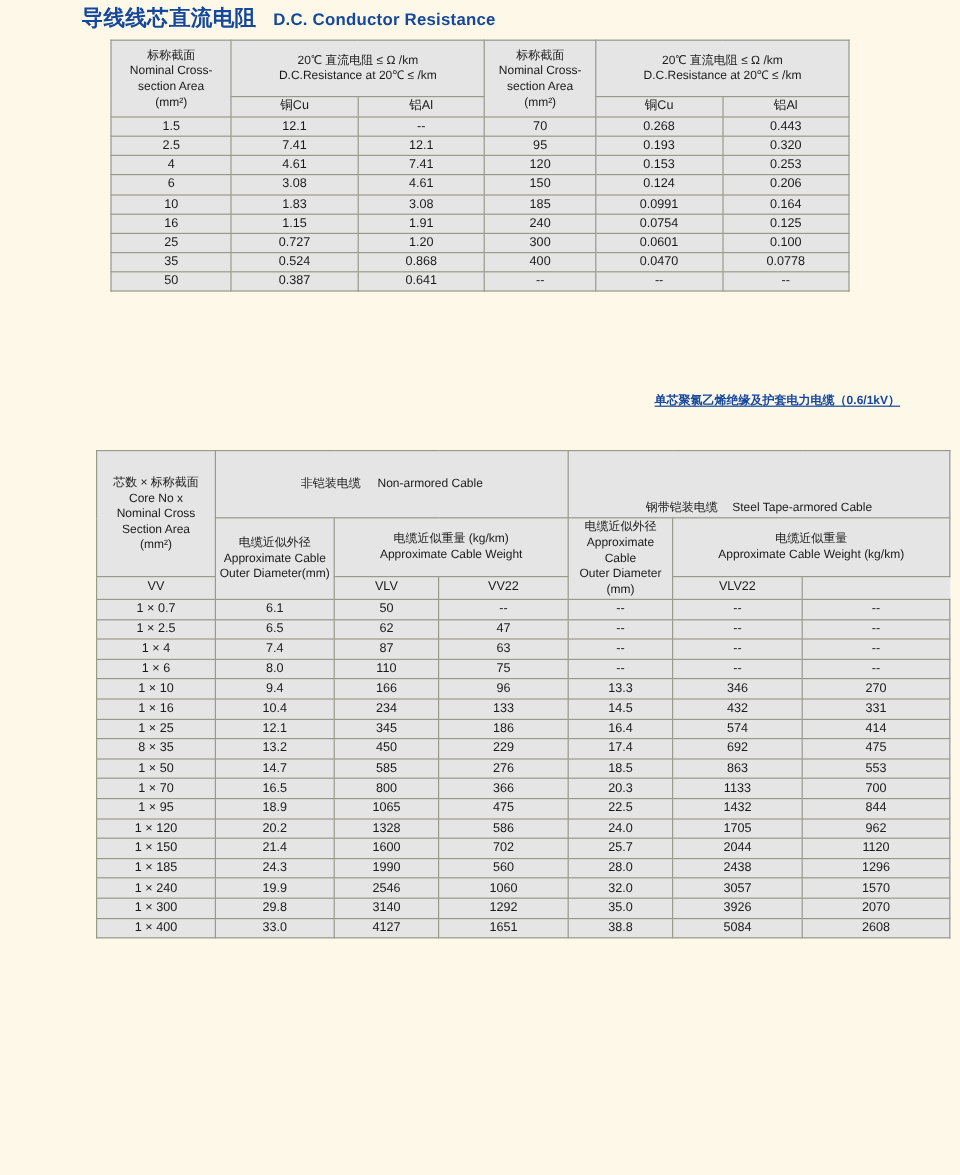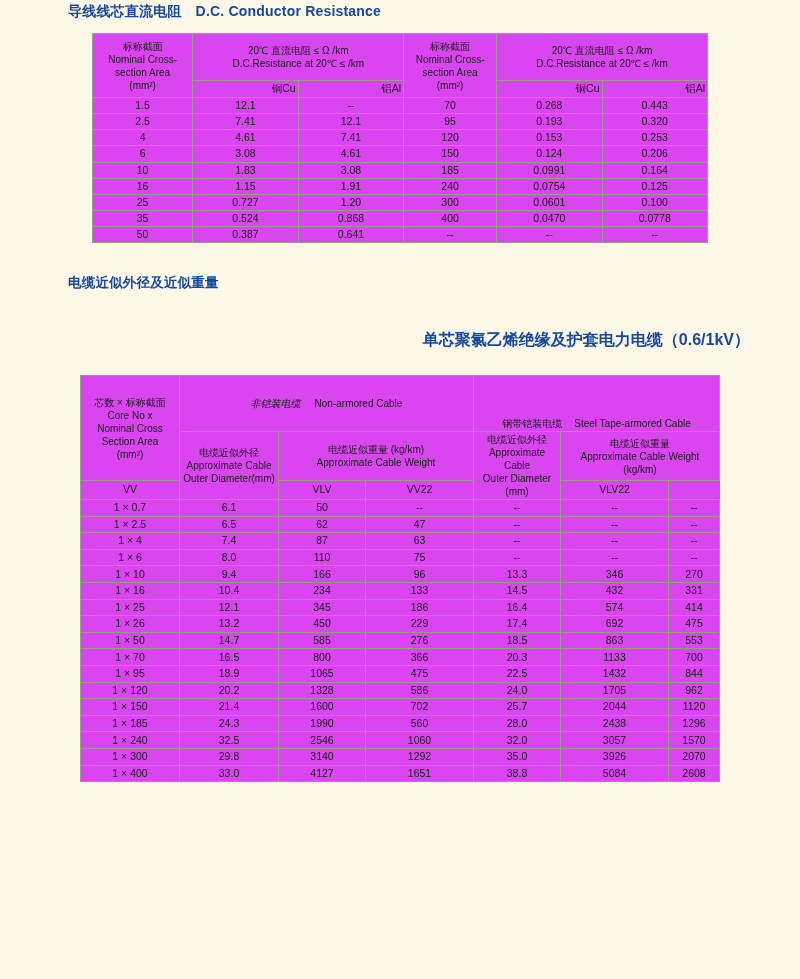--- a/index.html
+++ b/index.html
@@ -17,27 +17,27 @@
     color:#15489c;
     font-weight:bold;
     letter-spacing:0.2px;
   }
   .title-row{
     display:flex;
     align-items:baseline;
     gap:14px;
     padding-left:68px;
   }
-  .title-cn{font-size:14px;}
+  .title-cn{font-size:18px;}
   .title-en{font-size:14px;}
 
   
   table{
     border-collapse:collapse;
-    background:#d946ef;
+    background:#e5e5e5;
   }
   td,th{
     border:1px solid #9a9a8c;
     font-weight:normal;
     text-align:center;
     vertical-align:middle;
     font-size:10.5px;
     padding:1px 2px;
     line-height:1.25;
   }
@@ -49,46 +49,47 @@
   .t1-wrap{position:absolute;left:92px;top:33px;}
   table.t1{width:616px;}
   table.t1 td{height:13px;}
   table.t1 .c1{width:100px;}
   table.t1 .c2{width:106px;}
   table.t1 .c3{width:106px;}
   table.t1 .c4{width:92px;}
   table.t1 .c5{width:106px;}
   table.t1 .c6{width:106px;}
   table.t1 .hdrow1 td{height:44px;}
-  table.t1 .hdrow2 td{height:14px;text-align:right;}
+  table.t1 .hdrow2 td{height:14px;}
 
   
   .t2-wrap{position:absolute;left:80px;top:375px;}
-  table.t2{width:640px;}
+  table.t2{width:712px;}
   table.t2 td{height:13.6px;}
   table.t2 .k1{width:94px;}
   table.t2 .k2{width:94px;}
   table.t2 .k3{width:82px;}
   table.t2 .k4{width:82px;}
   table.t2 .k5{width:82px;}
   table.t2 .k6{width:103px;}
   table.t2 .k7{width:103px;}
   table.t2 .hdA td{height:26px;}
   table.t2 .hdB td{height:46px;text-align:center;}
   table.t2 .hdC td{height:16px;}
   .nowrap{white-space:nowrap;}
 
   .subhead{
     position:absolute;
     right:50px;
     text-align:center;
     color:#15489c;
     font-weight:bold;
-    font-size:16px;
+    font-size:10px;
     line-height:1.7;
+    text-decoration:underline;
   }
 </style>
 </head>
 <body>
 
 <div class="page">
 
   <div class="title-row" style="position:absolute;left:0;top:3px;">
     <span class="sec-title title-cn">导线线芯直流电阻</span>
     <span class="sec-title title-en">D.C. Conductor Resistance</span>
@@ -197,41 +198,40 @@
           <td>--</td>
           <td>--</td>
           <td>--</td>
         </tr>
       </tbody>
     </table>
   </div>
 
   <div style="position:absolute;left:0;top:274px;">
     <div style="padding-left:68px;">
-      <div class="sec-title" style="font-size:13.5px;">电缆近似外径及近似重量</div>
     </div>
   </div>
 
   <div class="subhead" style="top:326px;">
     <div>单芯聚氯乙烯绝缘及护套电力电缆（0.6/1kV）</div>
   </div>
 
   <div class="t2-wrap">
     <table class="t2">
       <tbody>
         <tr class="hdA">
           <td class="k1 hd" rowspan="2">
             <span class="cn nowrap">芯数 × 标称截面</span>
             <span class="en">Core No x</span>
             <span class="en">Nominal Cross</span>
             <span class="en">Section Area</span>
             <span class="en">(mm²)</span>
           </td>
           <td class="hd" colspan="3">
-            <span style="display:inline-block;margin-right:14px;font-style:italic;">非铠装电缆</span><span style="display:inline-block;">Non-armored Cable</span>
+            <span style="display:inline-block;margin-right:14px;">非铠装电缆</span><span style="display:inline-block;">Non-armored Cable</span>
           </td>
           <td class="hd" colspan="3">
             <span style="display:inline-block;margin-right:12px;">钢带铠装电缆</span><span style="display:inline-block;margin-top:40px;">Steel Tape-armored Cable</span>
           </td>
         </tr>
         <tr class="hdB">
           <td class="k2 hd" rowspan="2">
             <span class="cn">电缆近似外径</span>
             <span class="en">Approximate Cable</span>
             <span class="en">Outer Diameter(mm)</span>
@@ -315,21 +315,21 @@
         <tr>
           <td>1 × 25</td>
           <td>12.1</td>
           <td>345</td>
           <td>186</td>
           <td>16.4</td>
           <td>574</td>
           <td>414</td>
         </tr>
         <tr>
-          <td>1 × 26</td>
+          <td>8 × 35</td>
           <td>13.2</td>
           <td>450</td>
           <td>229</td>
           <td>17.4</td>
           <td>692</td>
           <td>475</td>
         </tr>
         <tr>
           <td>1 × 50</td>
           <td>14.7</td>
@@ -379,21 +379,21 @@
           <td>1 × 185</td>
           <td>24.3</td>
           <td>1990</td>
           <td>560</td>
           <td>28.0</td>
           <td>2438</td>
           <td>1296</td>
         </tr>
         <tr>
           <td>1 × 240</td>
-          <td>32.5</td>
+          <td>19.9</td>
           <td>2546</td>
           <td>1060</td>
           <td>32.0</td>
           <td>3057</td>
           <td>1570</td>
         </tr>
         <tr>
           <td>1 × 300</td>
           <td>29.8</td>
           <td>3140</td>

